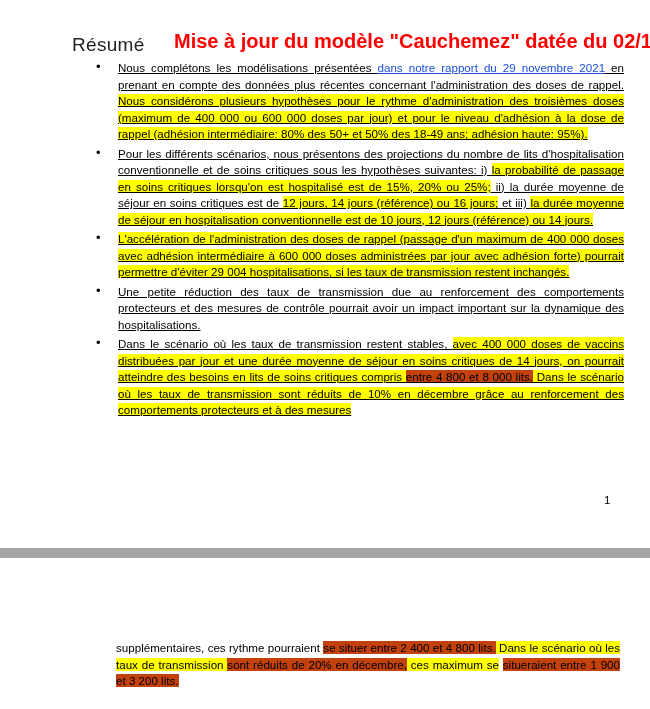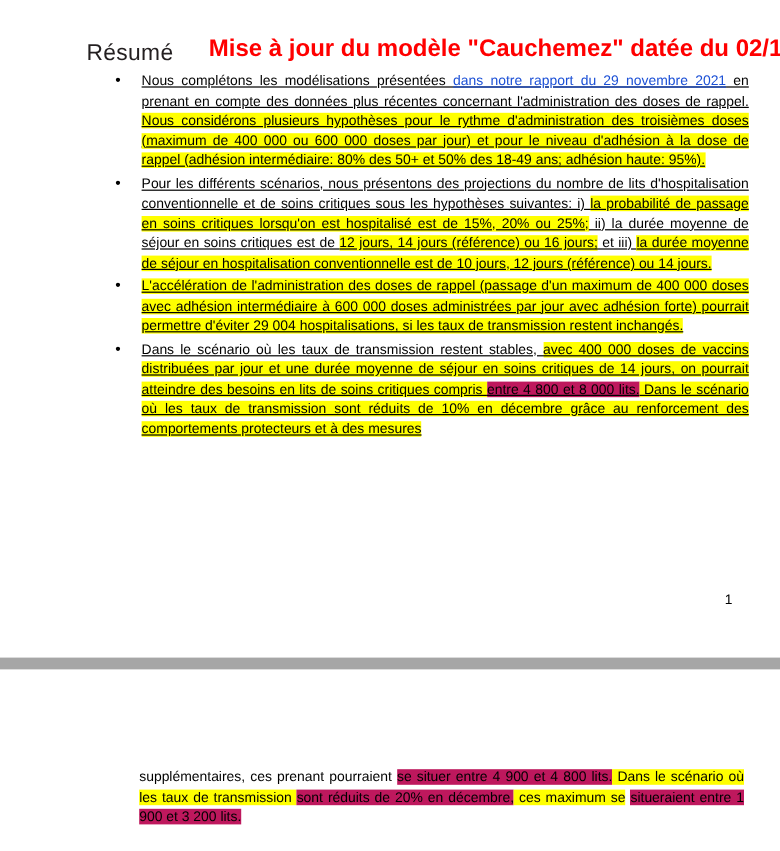--- a/index.html
+++ b/index.html
@@ -78,21 +78,21 @@
     font-size: 13px;
     line-height: 16.5px;
     color: #000000;
   }
   .hl-y {
     background: #ffff00;
     box-decoration-break: clone;
     -webkit-box-decoration-break: clone;
   }
   .hl-p {
-    background: #be185d;
+    background: #c2410c;
     box-decoration-break: clone;
     -webkit-box-decoration-break: clone;
   }
   .lnk {
     color: #1a4fd6;
     text-decoration: underline;
   }
   .page-number {
     position: absolute;
     left: 604px;
@@ -145,31 +145,34 @@
       </li>
 
       <li>
         <span>Pour les différents scénarios, nous présentons des projections du nombre de lits d'hospitalisation conventionnelle et de soins critiques sous les hypothèses suivantes: i) </span><span class="hl-y">la probabilité de passage en soins critiques lorsqu'on est hospitalisé est de 15%, 20% ou 25%;</span><span> ii) la durée moyenne de séjour en soins critiques est de </span><span class="hl-y">12 jours, 14 jours (référence) ou 16 jours;</span><span> et iii) </span><span class="hl-y">la durée moyenne de séjour en hospitalisation conventionnelle est de 10 jours, 12 jours (référence) ou 14 jours.</span>
       </li>
 
       <li>
         <span class="hl-y">L'accélération de l'administration des doses de rappel (passage d'un maximum de 400 000 doses avec adhésion intermédiaire à 600 000 doses administrées par jour avec adhésion forte) pourrait permettre d'éviter 29 004 hospitalisations, si les taux de transmission restent inchangés.</span>
       </li>
 
+      <li>
+        <span>Une petite réduction des taux de transmission due au renforcement des comportements protecteurs et des mesures de contrôle pourrait avoir un impact important sur la dynamique des hospitalisations.</span>
+      </li>
 
       <li>
         <span>Dans le scénario où les taux de transmission restent stables, </span><span class="hl-y">avec 400 000 doses de vaccins distribuées par jour et une durée moyenne de séjour en soins critiques de 14 jours, on pourrait atteindre des besoins en lits de soins critiques compris </span><span class="hl-p">entre 4 800 et 8 000 lits.</span><span class="hl-y"> Dans le scénario où les taux de transmission sont réduits de 10% en décembre grâce au renforcement des comportements protecteurs et à des mesures</span>
       </li>
 
     </ul>
 
     <div class="page-number">1</div>
   </div>
 
   <div class="page-divider"></div>
 
   <div class="page-bottom">
     <div class="cont-para">
-      <span>supplémentaires, ces prenant pourraient </span><span class="hl-p">se situer entre 4 900 et 4 800 lits.</span><span class="hl-y"> Dans le scénario où les taux de transmission </span><span class="hl-p">sont réduits de 20% en décembre,</span><span class="hl-y"> ces maximum se</span> <span class="hl-p">situeraient entre 1 900 et 3 200 lits.</span>
+      <span>supplémentaires, ces rythme pourraient </span><span class="hl-p">se situer entre 2 400 et 4 800 lits.</span><span class="hl-y"> Dans le scénario où les taux de transmission </span><span class="hl-p">sont réduits de 20% en décembre,</span><span class="hl-y"> ces maximum se</span> <span class="hl-p">situeraient entre 1 900 et 3 200 lits.</span>
     </div>
   </div>
 
 </div>
 
 </body></html>

